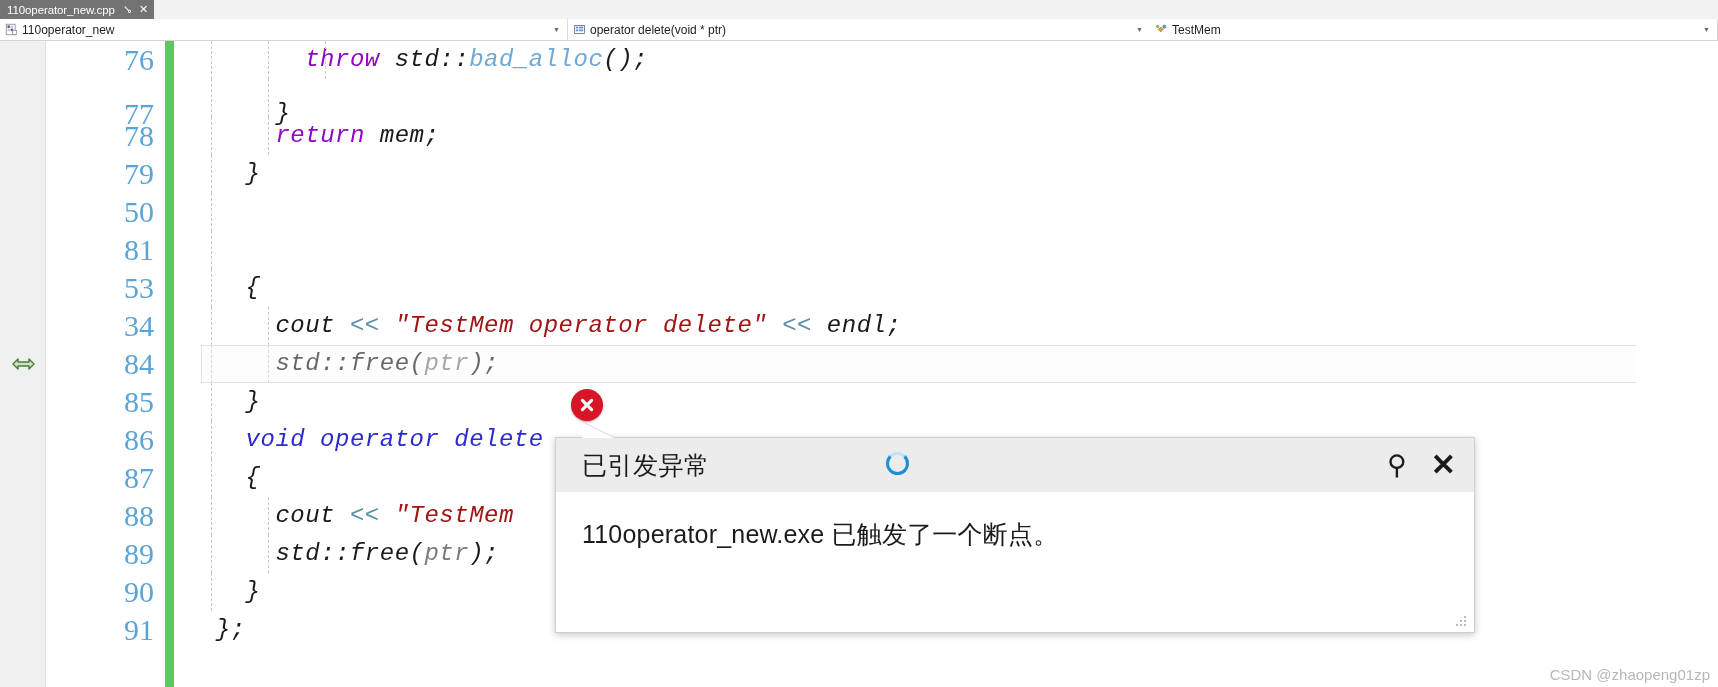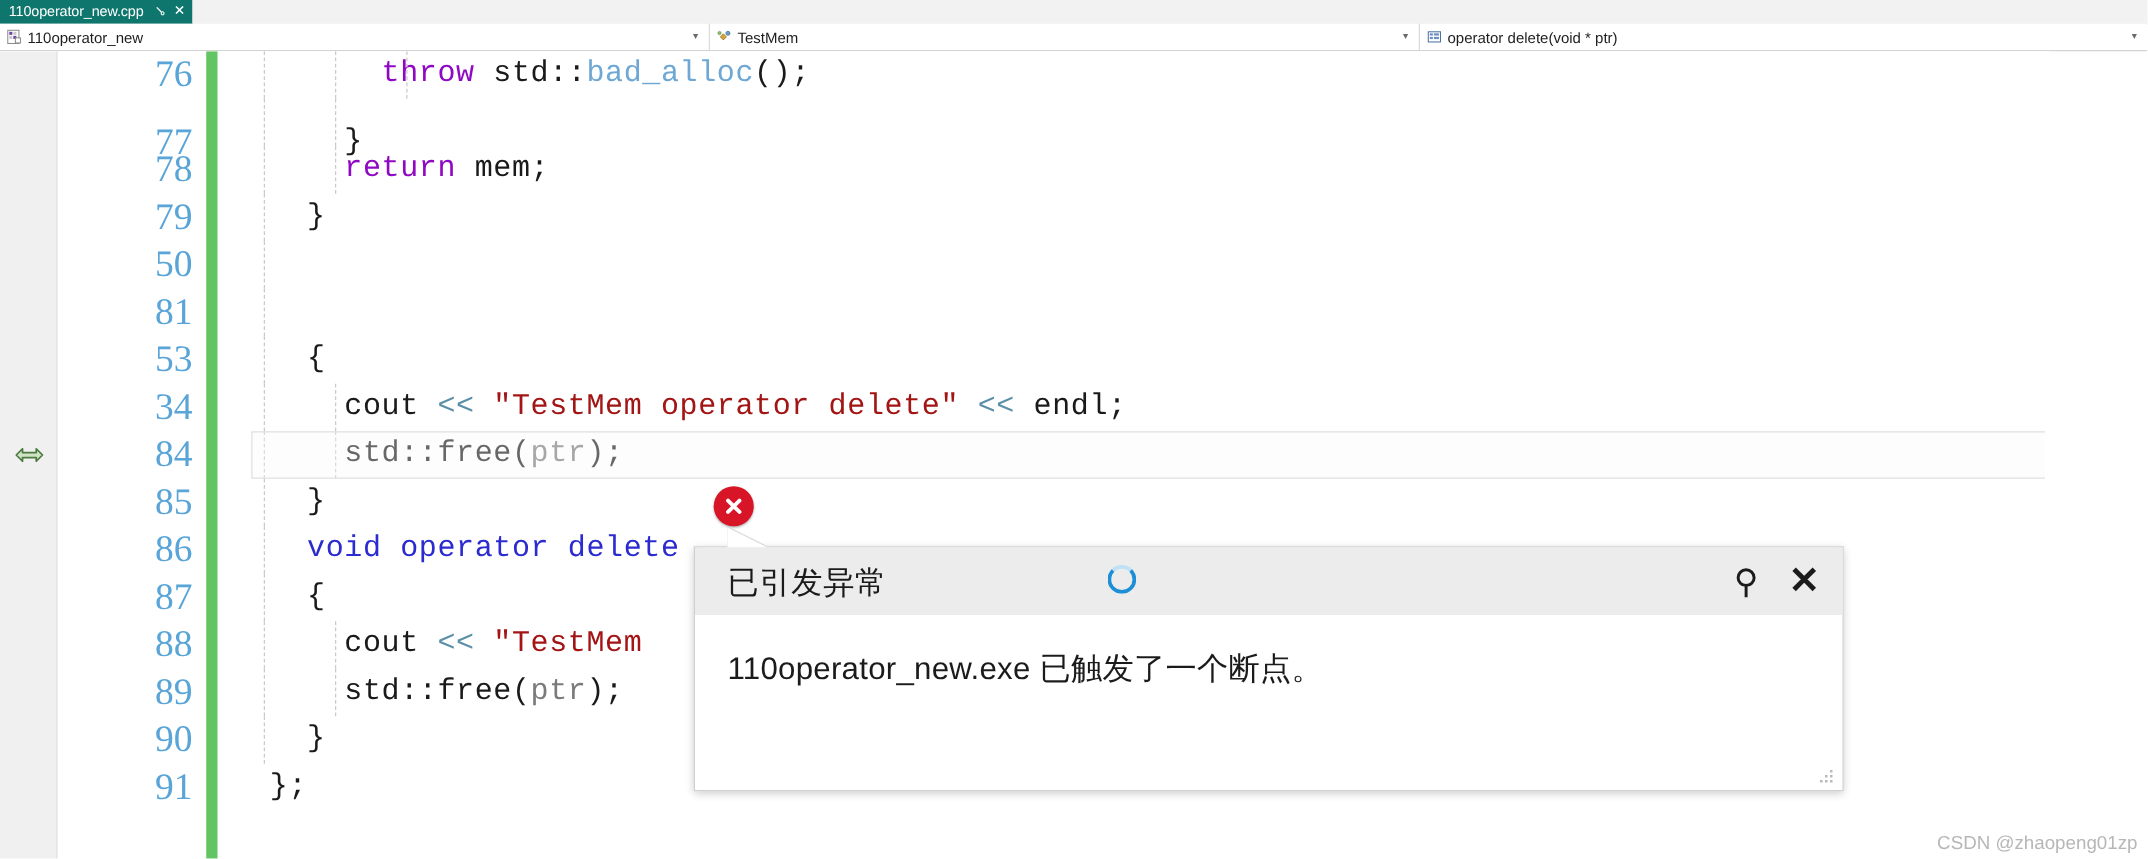--- a/index.html
+++ b/index.html
@@ -20,21 +20,21 @@
     position: absolute;
     top: 0; left: 0;
     width: 1718px;
     height: 19px;
     background: #f2f2f2;
     border-bottom: 1px solid #cfd2d6;
     display: flex;
     align-items: stretch;
   }
   .doc-tab {
-    background: #0f766e;
+    background: #737373;
     color: #ffffff;
     display: flex;
     align-items: center;
     padding: 0 6px 0 7px;
     font-size: 11.5px;
     height: 19px;
     box-sizing: border-box;
     white-space: nowrap;
   }
   .doc-tab .tab-title { letter-spacing: -0.1px; }
@@ -152,20 +152,21 @@
     line-height: 38px;
   }
   .line-code {
     position: absolute;
     left: 140px;
     font-family: "Liberation Mono", monospace;
     font-size: 24px;
     line-height: 38px;
     white-space: pre;
     letter-spacing: 0.5px;
+    font-style: italic;
   }
   
   .tok-kw      { color: #8f08c4; }   
   .tok-type    { color: #2b2bd0; }   
   .tok-plain   { color: #1a1a1a; }
   .tok-cls     { color: #6fa8d4; }   
   .tok-str     { color: #a31515; }   
   .tok-op      { color: #5b8fa8; }   
   .tok-var     { color: #7b7b7b; }   
   .tok-punct   { color: #1a1a1a; }
@@ -334,46 +335,46 @@
         <rect x="7" y="3" width="3" height="3" fill="#c8c8c8"></rect>
         <rect x="3" y="7" width="3" height="3" fill="#c8c8c8"></rect>
         <rect x="7" y="7" width="3" height="3" fill="#6f42a5"></rect>
         <rect x="9" y="9" width="5" height="5" fill="#ffffff" stroke="#8a8a8a" stroke-width="1"></rect>
       </svg>
     </span>
     <span class="combo-label">110operator_new</span>
     <span class="combo-arrow">▼</span>
   </div>
 
-  <div class="nav-combo" id="nav-combo-class">
-    <span class="vs-icon">
-      <svg viewBox="0 0 16 16" width="13" height="13">
-        <path d="M4 8 L7 5 L10 8 L7 11 Z" fill="#d8a33c" stroke="#9a7222" stroke-width="0.8"></path>
-        <circle cx="11.5" cy="4.5" r="2" fill="#6fa0c8" stroke="#3e6a8c" stroke-width="0.7"></circle>
-        <circle cx="3.2" cy="4.2" r="1.6" fill="#8fbf6f" stroke="#5c8a40" stroke-width="0.6"></circle>
-      </svg>
-    </span>
-    <span class="combo-label">TestMem</span>
-    <span class="combo-arrow">▼</span>
-  </div>
-
   <div class="nav-combo" id="nav-combo-member">
     <span class="vs-icon">
       <svg viewBox="0 0 16 16" width="13" height="13">
         <rect x="2" y="3" width="12" height="10" fill="#ffffff" stroke="#4a6fa5" stroke-width="1"></rect>
         <rect x="3.5" y="4.5" width="3" height="2.2" fill="#6a8fc0"></rect>
         <rect x="7.5" y="4.5" width="5" height="2.2" fill="#6a8fc0"></rect>
         <rect x="3.5" y="8" width="3" height="2.2" fill="#6a8fc0"></rect>
         <rect x="7.5" y="8" width="5" height="2.2" fill="#6a8fc0"></rect>
       </svg>
     </span>
     <span class="combo-label">operator delete(void * ptr)</span>
     <span class="combo-arrow">▼</span>
   </div>
 
+  <div class="nav-combo" id="nav-combo-class">
+    <span class="vs-icon">
+      <svg viewBox="0 0 16 16" width="13" height="13">
+        <path d="M4 8 L7 5 L10 8 L7 11 Z" fill="#d8a33c" stroke="#9a7222" stroke-width="0.8"></path>
+        <circle cx="11.5" cy="4.5" r="2" fill="#6fa0c8" stroke="#3e6a8c" stroke-width="0.7"></circle>
+        <circle cx="3.2" cy="4.2" r="1.6" fill="#8fbf6f" stroke="#5c8a40" stroke-width="0.6"></circle>
+      </svg>
+    </span>
+    <span class="combo-label">TestMem</span>
+    <span class="combo-arrow">▼</span>
+  </div>
+
 </div>
 
 <div id="editor">
 
   <div id="indicator-margin">
     <span id="step-arrow-glyph" style="top: 309px;">
       <svg viewBox="0 0 28 28" width="28" height="28">
         <path d="M4 14 L9 9 L9 12 L20 12 L20 9 L25 14 L20 19 L20 16 L9 16 L9 19 Z" fill="#cfe3c4" stroke="#4b7a3f" stroke-width="1.4" stroke-linejoin="round"></path>
       </svg>
     </span>

